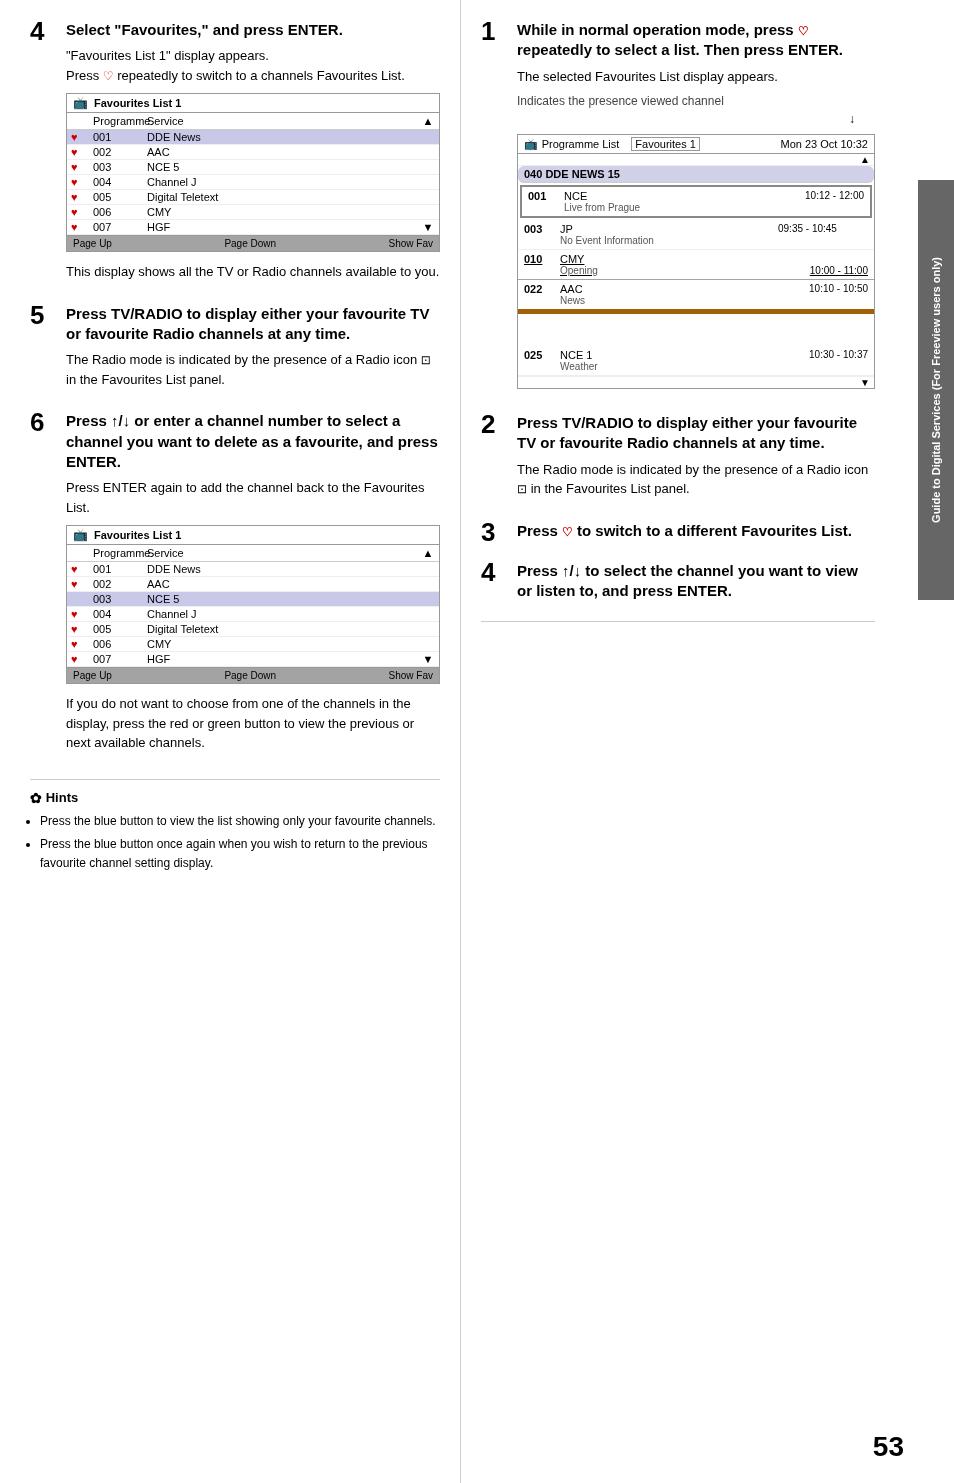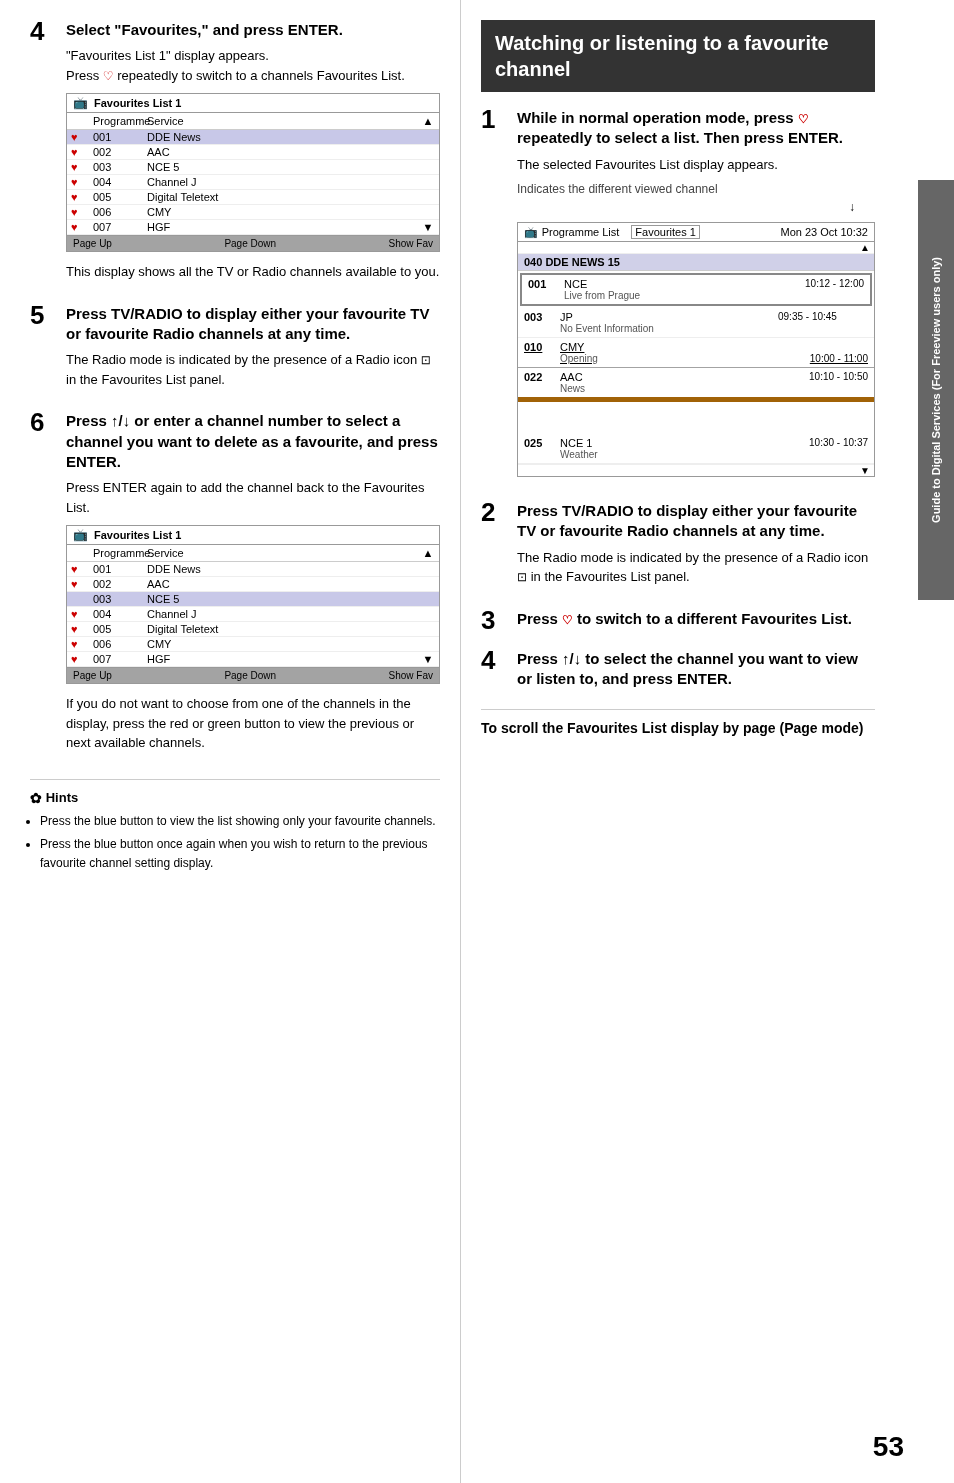--- a/index.html
+++ b/index.html
@@ -361,47 +361,44 @@
       <ul class="hints-body">
         <li>Press the blue button to view the list showing only your favourite channels.</li>
         <li>Press the blue button once again when you wish to return to the previous favourite channel setting display.</li>
       </ul>
     </div>
 
   </div>
 
   <div class="right-col">
 
-    <div class="section-header">
-      <h2>Watching or listening to a favourite channel</h2>
-    </div>
 
     <div class="step">
       <div class="step-num">1</div>
       <div class="step-content">
         <div class="step-title">
           While in normal operation mode, press <span class="inline-heart">♡</span> repeatedly to select a list. Then press ENTER.
         </div>
         <div class="step-body">The selected Favourites List display appears.</div>
-        <div style="font-size:12px; color:#444; margin-bottom:4px;">Indicates the different viewed channel</div>
+        <div style="font-size:12px; color:#444; margin-bottom:4px;">Indicates the presence viewed channel</div>
         <div style="text-align:right; font-size:12px; padding-right:20px; margin-bottom:2px;">↓</div>
 
         <div class="prog-list-box">
           <div class="prog-list-header">
             <div class="left-part">
               <span style="font-size:11px;">📺</span>
               <span style="font-size:11px;">Programme List</span>
               <span style="font-size:11px; margin-left:8px; border:1px solid #999; padding:0 3px;">Favourites 1</span>
             </div>
             <span style="font-size:11px;">Mon 23 Oct  10:32</span>
           </div>
 
           <div style="text-align:right; padding:0 4px; font-size:10px; border-bottom:1px solid #eee;">▲</div>
 
-          <div style="background:#d0d0e8; padding:2px 6px; font-size:11px; font-weight:bold; border-bottom:1px solid #ccc;">040   DDE NEWS 15</div>
+          <div style="background:#d0d0e8; padding:2px 6px; font-size:11px; font-weight:bold; border-bottom:1px solid #ccc;border-radius:6px;">040   DDE NEWS 15</div>
 
           <div style="display:grid; grid-template-columns:36px 1fr 90px; padding:3px 6px; border-bottom:1px solid #eee; font-size:11px; border:2px solid #888; margin:2px;">
             <span style="font-weight:bold;">001</span>
             <div>
               <div>NCE</div>
               <div style="font-size:10px; color:#555;">Live from Prague</div>
             </div>
             <span style="font-size:10px; text-align:right;">10:12 - 12:00</span>
           </div>
 
@@ -467,21 +464,20 @@
     </div>
 
     <div class="step">
       <div class="step-num">4</div>
       <div class="step-content">
         <div class="step-title">Press ↑/↓ to select the channel you want to view or listen to, and press ENTER.</div>
       </div>
     </div>
 
     <div class="sub-section">
-      <div class="sub-section-title">To scroll the Favourites List display by page (Page mode)</div>
     </div>
 
   </div>
 
   <div class="side-tab">
     <div class="side-tab-text">Guide to Digital Services (For Freeview users only)</div>
   </div>
 
   <div class="page-number">53</div>
 

